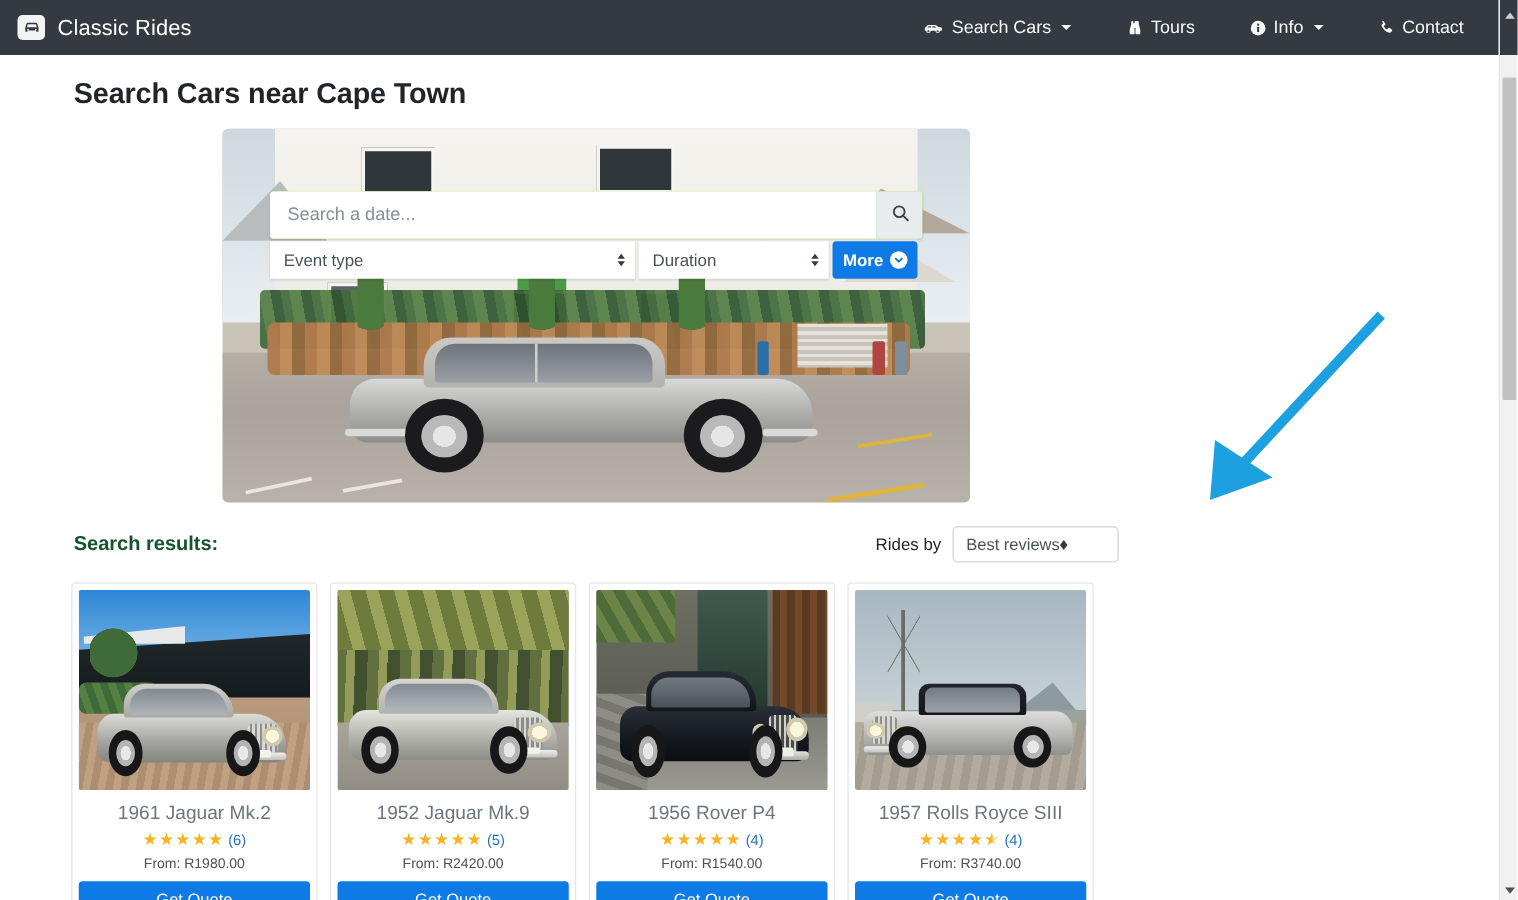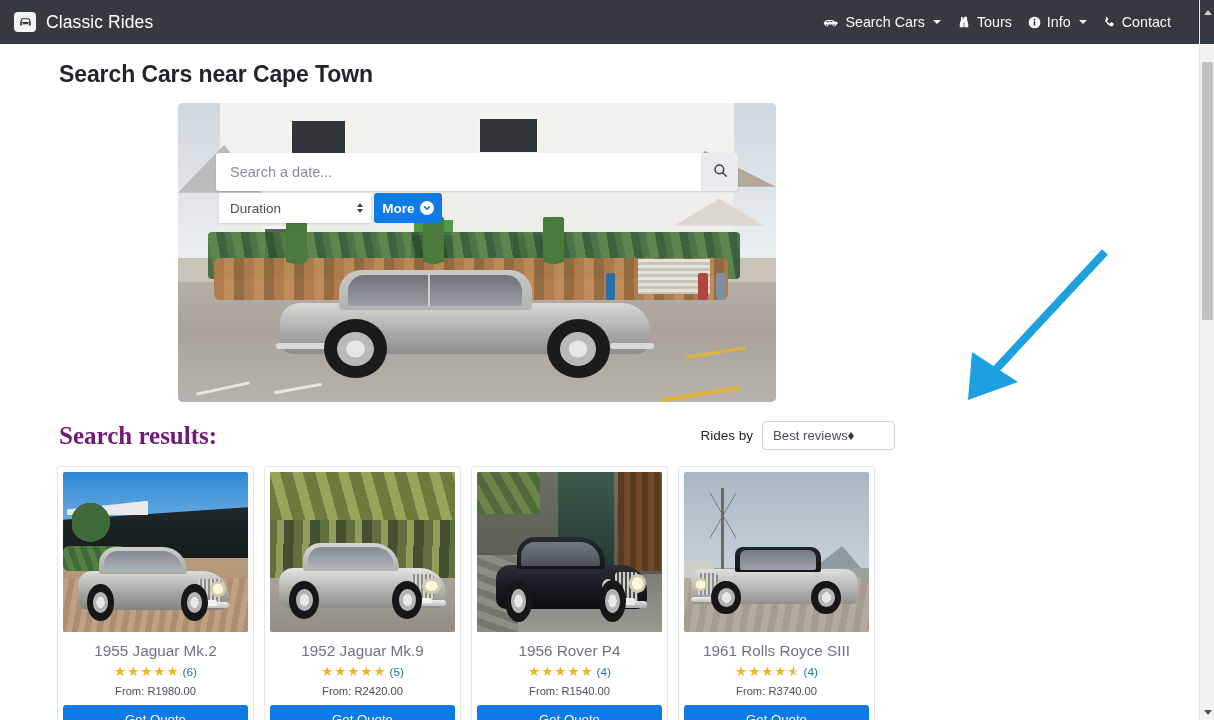--- a/index.html
+++ b/index.html
@@ -20,21 +20,21 @@
     padding:0 14px 0 14px;
   }
   .brand { display:flex; gap:10px; cursor:pointer; }
   .brand-logo {
     width:22px; height:20px; border-radius:4px; background:#f3f3f3;
     display:flex; align-items:center; justify-content:center;
   }
   .brand-name {
     color:#ffffff; font-size:17.5px; letter-spacing:0.1px; font-weight:400;
   }
-  .nav-right { margin-left:auto; display:flex; align-items:center; gap:16px; padding-right:14px;}
+  .nav-right { margin-left:auto; display:flex; align-items:center; gap:44px; padding-right:14px;}
   .nav-item {
     color:#ffffff; font-size:14.3px; display:flex; align-items:center; gap:6px;
     cursor:pointer; opacity:.97;
   }
   .caret {
     width:0;height:0;border-left:4px solid transparent;border-right:4px solid transparent;
     border-top:4.5px solid #ffffff; margin-left:2px; display:inline-block;
   }
   .nav-icon { display:inline-flex; align-items:center; }
 
@@ -158,21 +158,21 @@
   }
   .circle-chev {
     width:14px; height:14px; border-radius:50%; background:#fff;
     display:flex; align-items:center; justify-content:center;
   }
 
   
   .results-head {
     display:flex; align-items:center; margin-top:19px; padding:0 2px;
   }
-  .results-title { font-size:25px; font-weight:600; color:#701a75;font-family:Liberation Serif, serif; }
+  .results-title { font-size:16px; font-weight:600; color:#14532d; }
   .sort-wrap { margin-left:auto; display:flex; align-items:center; gap:9px; }
   .sort-label { font-size:13.5px; color:#212529; }
   .sort-select {
     position:relative; width:133px; height:29px; border:1px solid #ced4da; border-radius:4px;
     background:#fff; display:flex; align-items:center; padding:0 24px 0 10px;
     font-size:13.2px; color:#495057; cursor:pointer;
   }
   .sort-select .ud { right:9px; }
 
   .cards { display:flex; gap:10px; margin-top:16px; }
@@ -398,20 +398,27 @@
               <span>
                 <svg width="15" height="15" viewBox="0 0 16 16" fill="none" stroke="#3c4043" stroke-width="1.6">
                   <circle cx="6.8" cy="6.8" r="4.6"></circle>
                   <line x1="10.3" y1="10.3" x2="14.2" y2="14.2" stroke-linecap="round"></line>
                 </svg>
               </span>
             </button>
           </div>
 
           <div class="filters-row">
+            <div class="sel event">
+              <span>Event type</span>
+              <span class="ud">
+                  <i class="up"></i>
+                  <i class="dn"></i>
+                </span>
+            </div>
             <div class="sel duration">
               <span>Duration</span>
               <span class="ud">
                   <i class="up"></i>
                   <i class="dn"></i>
                 </span>
             </div>
             <button class="more-btn">
               <span>More</span>
               <span class="circle-chev">
@@ -458,21 +465,21 @@
               <div class="car-grille"></div>
               <div class="car-lamp lamp-a"></div>
               <div class="car-lamp lamp-b"></div>
               <div class="car-bumper"></div>
               <div class="car-plate"></div>
               <div class="wheel wh-l"></div>
               <div class="wheel wh-r"></div>
             </div>
           </div>
         </div>
-        <div class="card-title">1955 Jaguar Mk.2</div>
+        <div class="card-title">1961 Jaguar Mk.2</div>
         <div class="stars">
           <span class="star">★</span>
           <span class="star">★</span>
           <span class="star">★</span>
           <span class="star">★</span>
           <span class="star">★</span>
           <span class="rev-count">(6)</span>
         </div>
         <div class="from">From: R1980.00</div>
         <button class="quote-btn">Get Quote</button>
@@ -563,21 +570,21 @@
               <div class="car-window" style="left:29%;width:46%;background:linear-gradient(#7e858c,#aab1b7);border-radius:6px 8px 2px 2px;"></div>
               <div class="car-grille" style="left:4%;right:auto;bottom:26%;width:12%;height:30%;"></div>
               <div class="car-lamp" style="left:1%;bottom:32%;width:9%;height:17%;"></div>
               <div class="car-lamp" style="left:15%;bottom:32%;width:8%;height:15%;"></div>
               <div class="car-bumper" style="left:0;right:auto;width:26%;bottom:17%;"></div>
               <div class="wheel wh-l" style="left:12%;"></div>
               <div class="wheel wh-r" style="right:10%;"></div>
             </div>
           </div>
         </div>
-        <div class="card-title">1961 Rolls Royce SIII</div>
+        <div class="card-title">1957 Rolls Royce SIII</div>
         <div class="stars">
           <span class="star">★</span>
           <span class="star">★</span>
           <span class="star">★</span>
           <span class="star">★</span>
           <span class="star half">★</span>
           <span class="rev-count">(4)</span>
         </div>
         <div class="from">From: R3740.00</div>
         <button class="quote-btn">Get Quote</button>

